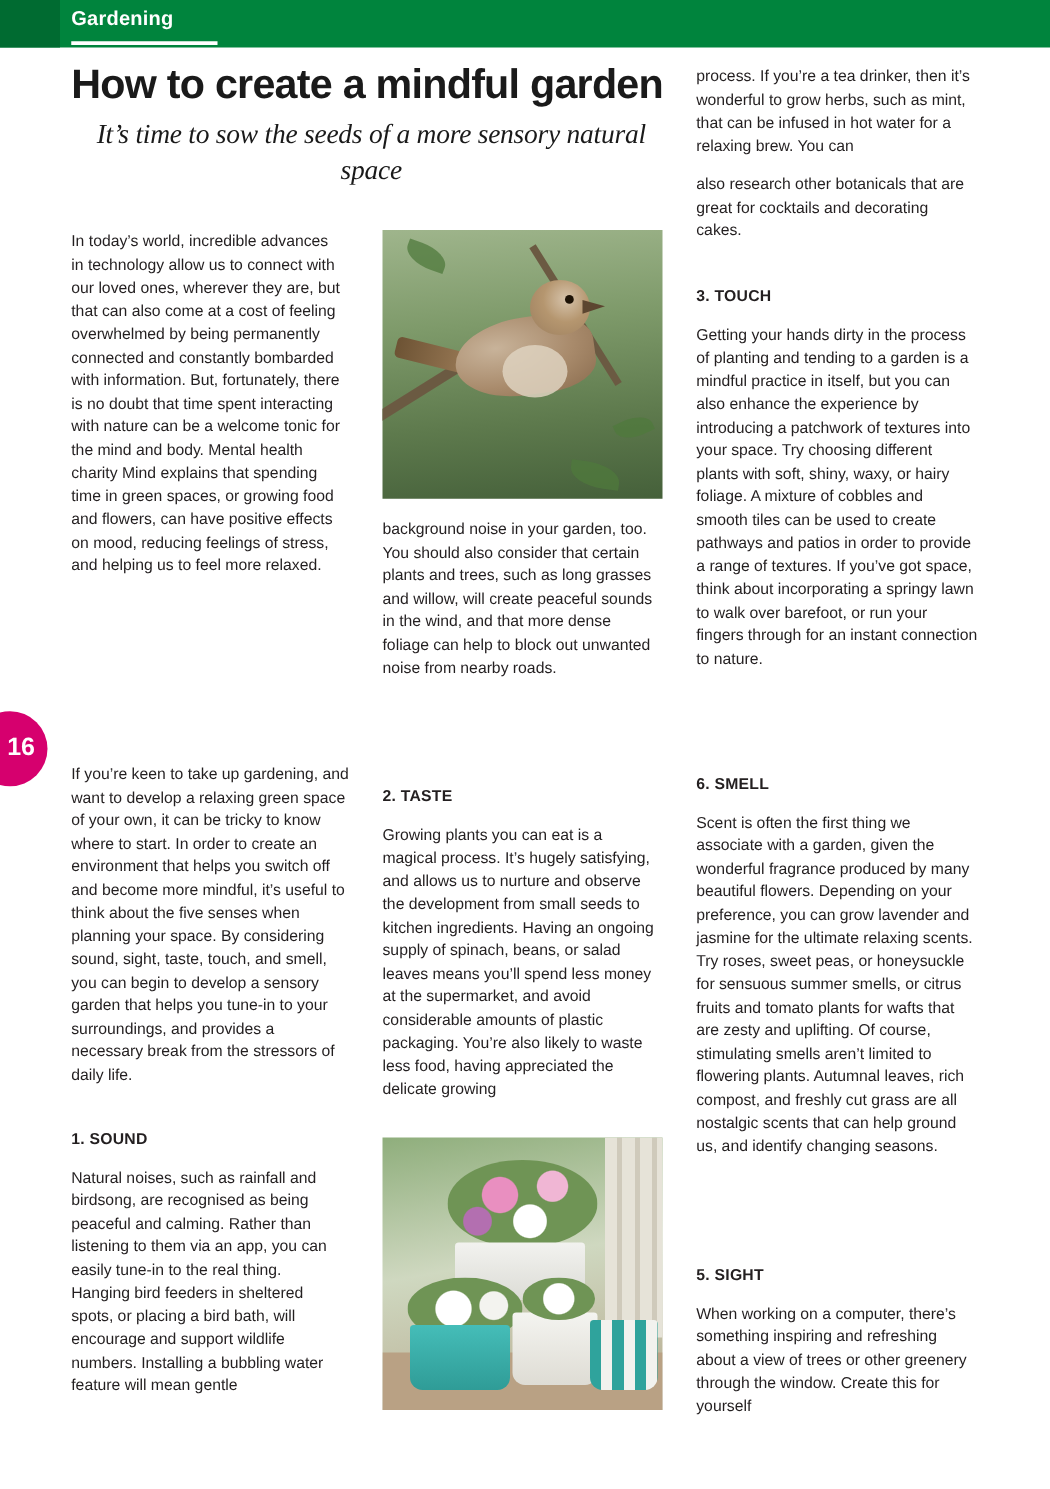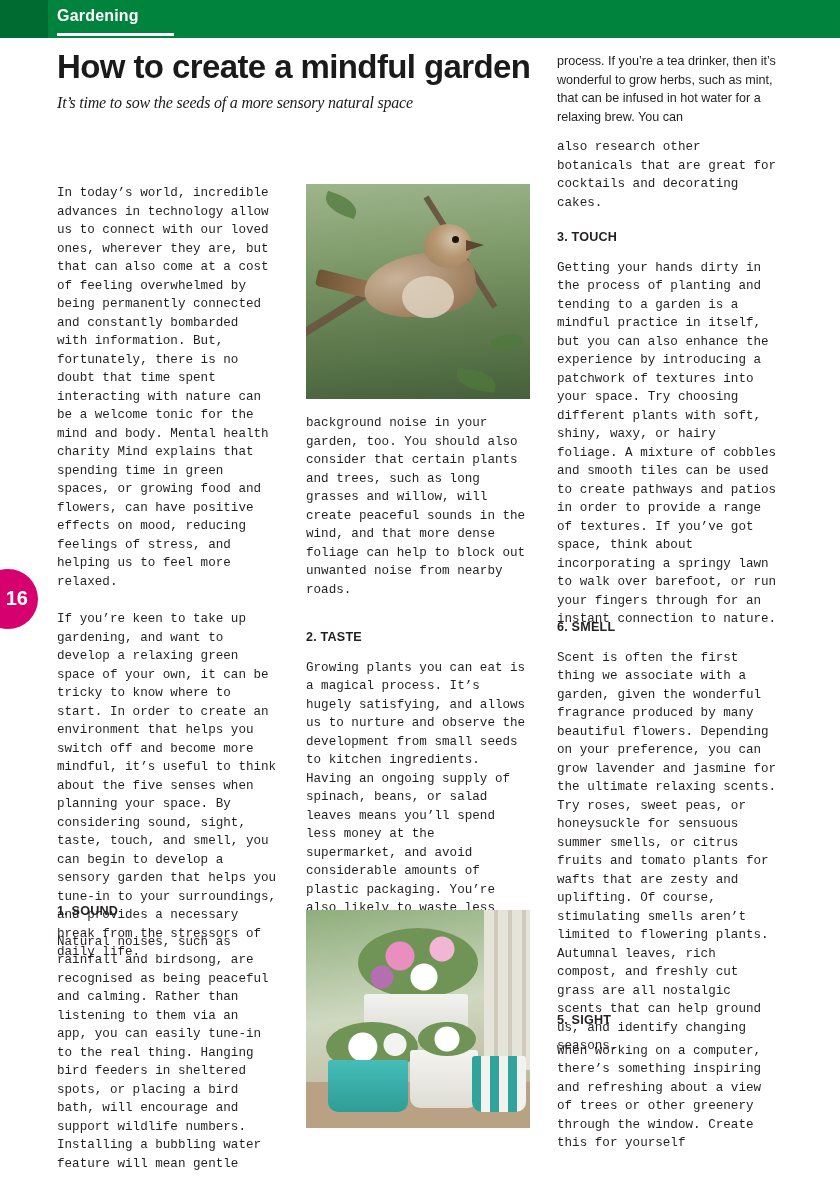--- a/index.html
+++ b/index.html
@@ -82,41 +82,41 @@
     line-height: 1.05;
     letter-spacing: -0.6px;
     color: #1a1a1a;
     font-family: "Liberation Sans", sans-serif;
   }
   .standfirst {
     position: absolute;
     left: 57px;
     top: 92px;
     width: 480px;
-    font-size: 16px;
+    font-size: 22px;
     font-style: italic;
     line-height: 1.32;
     color: #1a1a1a;
     font-family: "Liberation Serif", serif;
     letter-spacing: -0.2px;
+    text-align: center;
   }
 
   
   .col {
     position: absolute;
     font-size: 12.6px;
     line-height: 1.47;
     color: #231f20;
   }
   .col p {
     margin: 0 0 12px 0;
   }
   .col p:last-child {
     margin-bottom: 0;
-    font-family: Liberation Mono, monospace;
   }
   .subhead {
     font-weight: bold;
     font-size: 12.6px;
     margin: 0 0 1px 0;
     letter-spacing: 0.2px;
   }
 
   #col1 {
     left: 57px;

